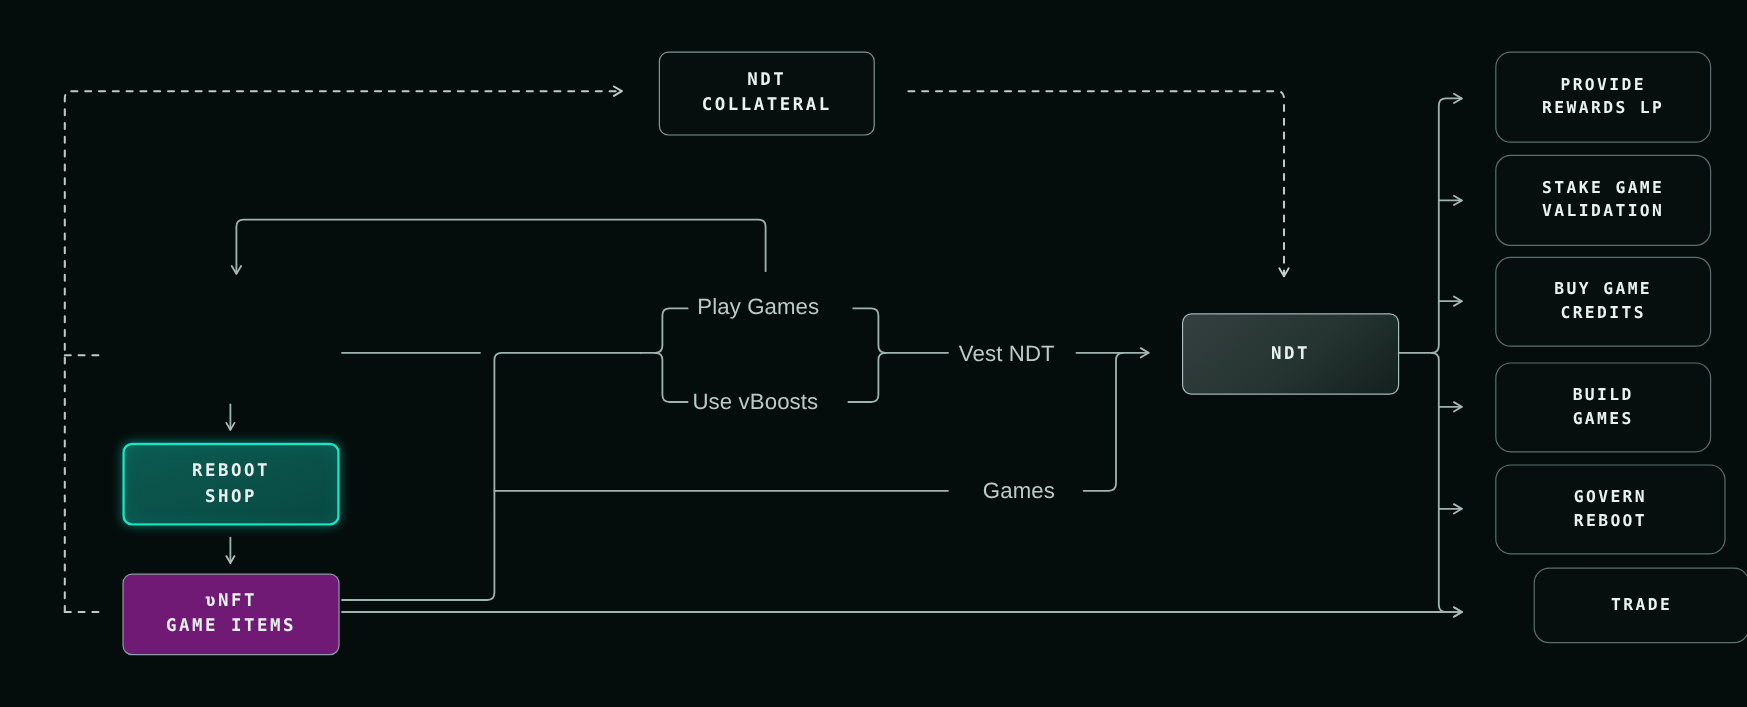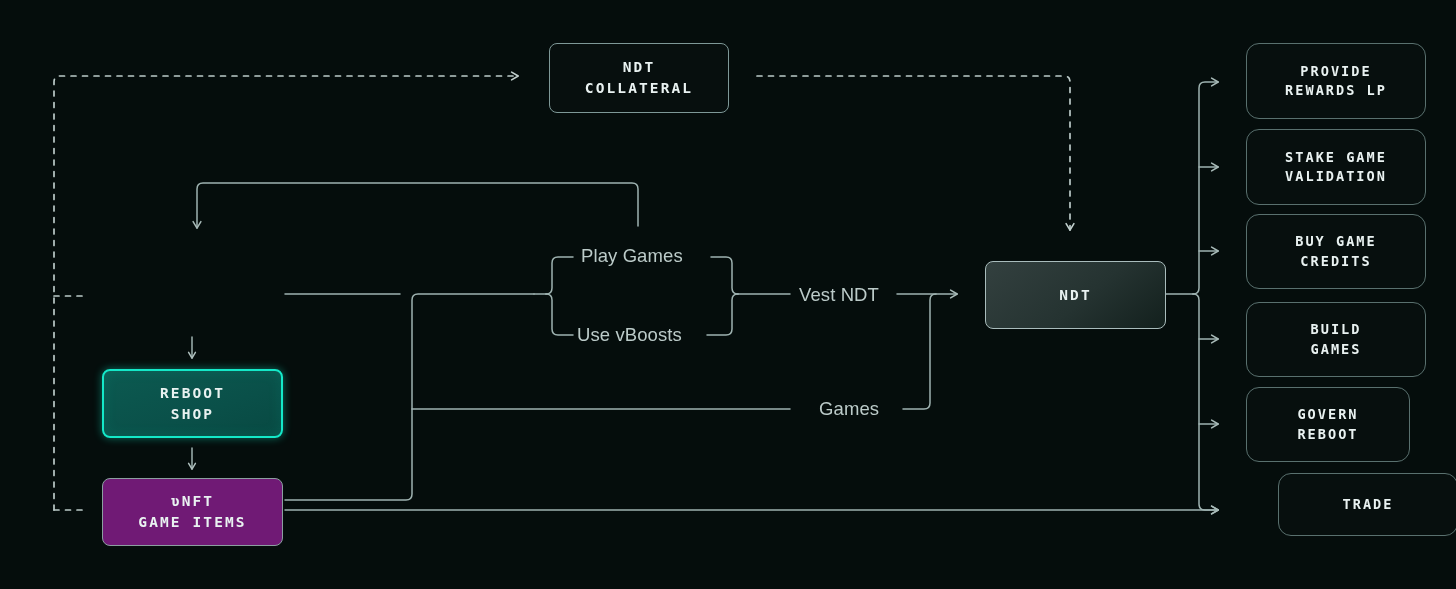--- a/index.html
+++ b/index.html
@@ -175,21 +175,21 @@
 VALIDATION</span>
   </div>
   <div class="node outcome" style="left:1246px;top:214px;width:180px;height:75px;">
     <span>BUY GAME
 CREDITS</span>
   </div>
   <div class="node outcome" style="left:1246px;top:302px;width:180px;height:75px;justify-content:center;">
     <span>BUILD
 GAMES</span>
   </div>
-  <div class="node outcome" style="left:1246px;top:387px;width:164px;height:75px;">
+  <div class="node outcome" style="left:1246px;top:387px;width:192px;height:75px;">
     <span>GOVERN
 REBOOT</span>
   </div>
   <div class="node outcome" style="left:1246px;top:473px;width:180px;height:63px;margin-left:32px;">
     <span>TRADE</span>
   </div>
 
 </div>
 
 </body></html>

